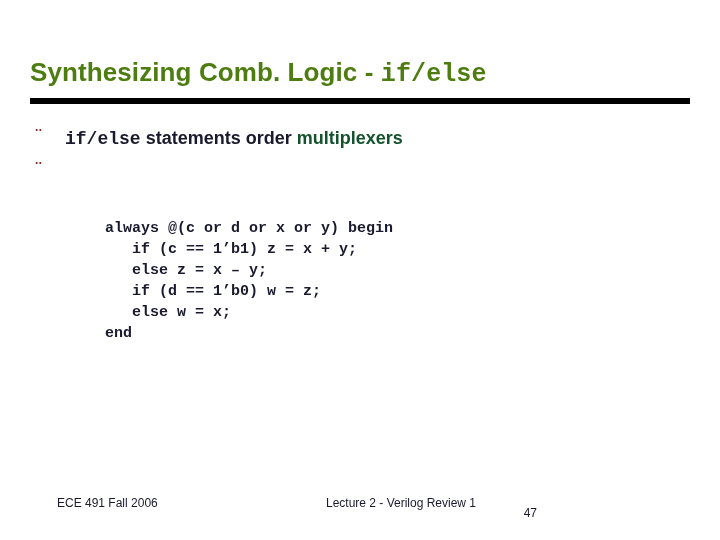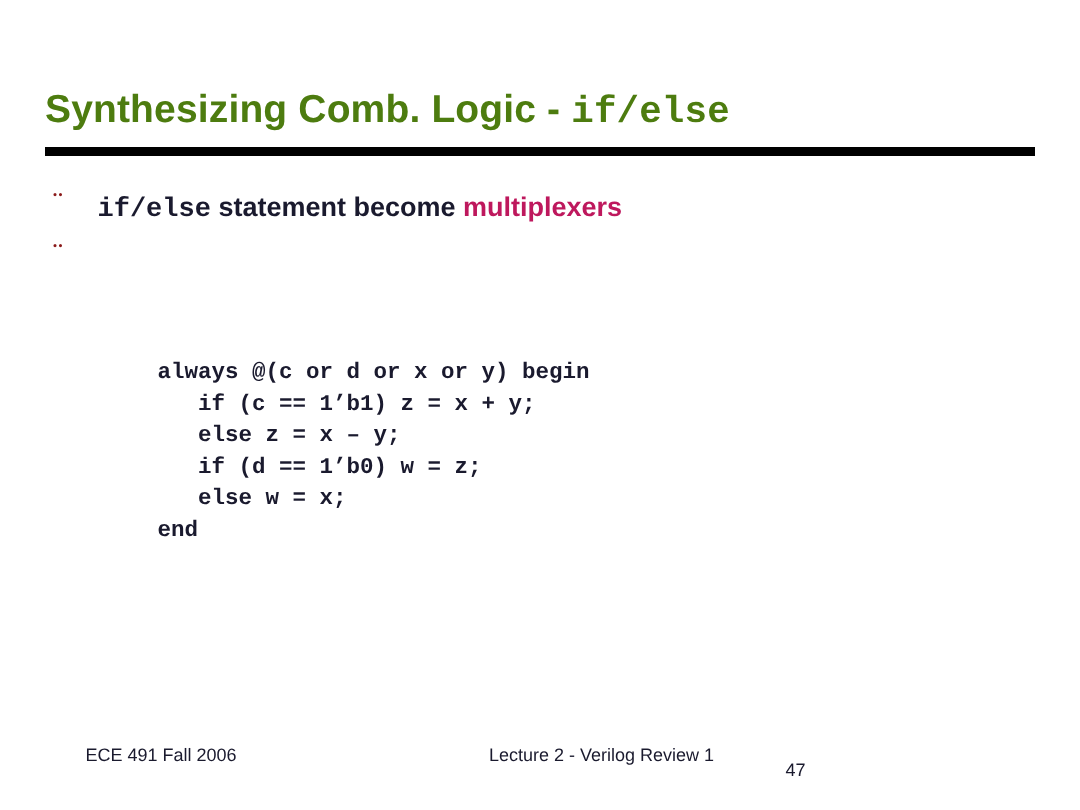--- a/index.html
+++ b/index.html
@@ -68,33 +68,32 @@
     font-size: 21px;
     color: #8b1a1a;
     font-weight: normal;
   }
   .bullet .mono {
     font-family: "Liberation Mono", monospace;
     font-size: 18px;
     font-weight: bold;
   }
   .bullet .accent {
-    color: #be185d;
+    color: #14532d;
   }
   .code {
     position: absolute;
     left: 105px;
     top: 218px;
     font-family: "Liberation Mono", monospace;
     font-size: 15px;
     font-weight: bold;
     color: #1a1a2e;
     line-height: 21px;
     white-space: pre;
-    margin-top: 20px;
   }
   .footer {
     position: absolute;
     left: 0;
     top: 496px;
     width: 594px;
     height: 20px;
     font-size: 12px;
     color: #1a1a2e;
   }
@@ -123,21 +122,21 @@
 
 <div class="slide">
 
   <div class="title"><span>Synthesizing Comb. Logic - </span><span class="mono">if/else</span></div>
 
   <div class="rule"></div>
 
   <div class="bullets">
 
     <div class="bullet">
-      <span class="bullet-marker">¨</span><span class="mono">if/else</span><span> statement become </span><span class="accent">multiplexers</span>
+      <span class="bullet-marker">¨</span><span class="mono">if/else</span><span> statements order </span><span class="accent">multiplexers</span>
     </div>
 
     <div class="bullet">
       <span class="bullet-marker">¨</span><span class="mono"></span><span class="accent"></span>
     </div>
 
   </div>
 
   <div class="code">always @(c or d or x or y) begin
    if (c == 1’b1) z = x + y;

